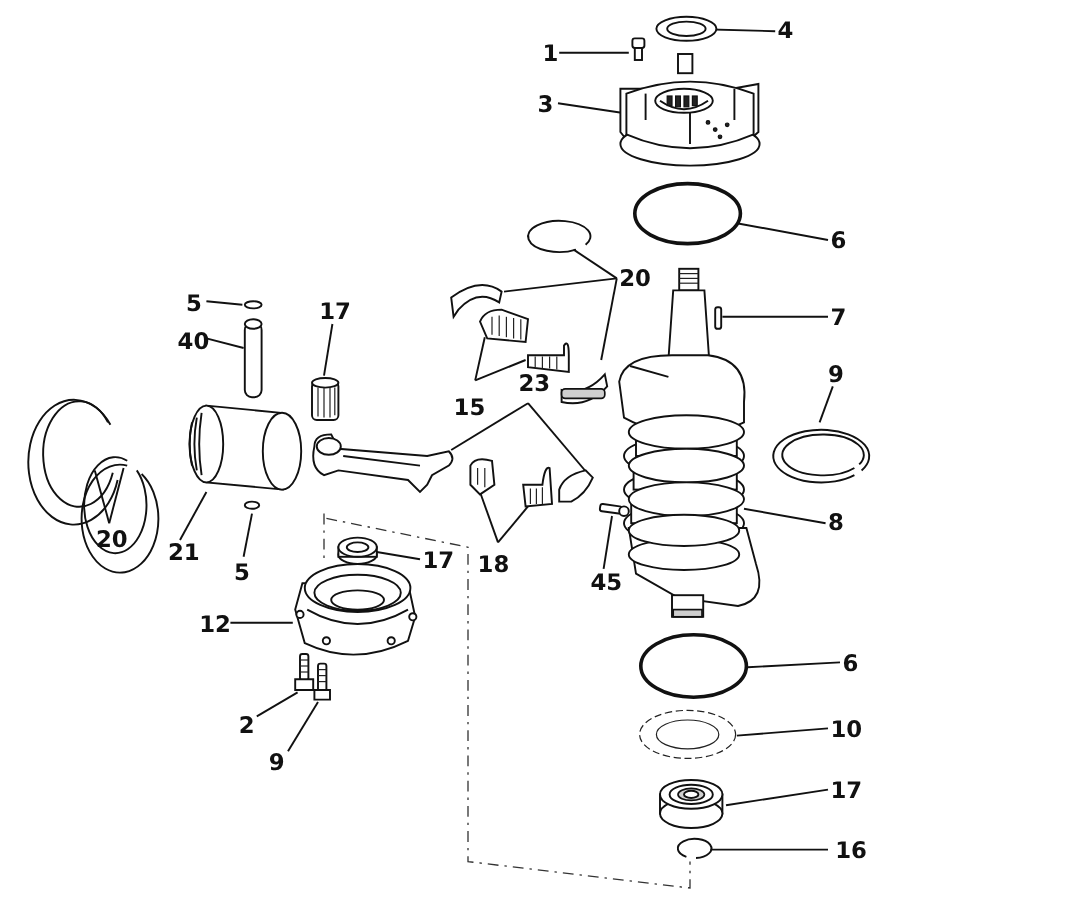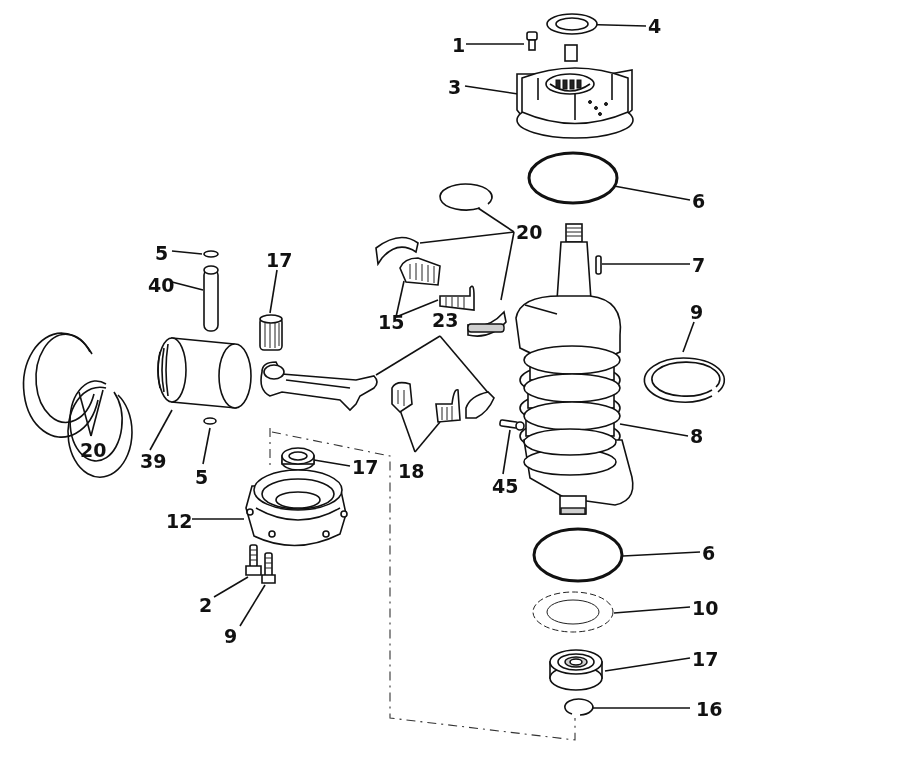--- a/index.html
+++ b/index.html
@@ -290,23 +290,23 @@
 <div class="lbl" style="left:692px;top:192px">6</div>
 <div class="lbl" style="left:702px;top:544px">6</div>
 <div class="lbl" style="left:692px;top:256px">7</div>
 <div class="lbl" style="left:690px;top:427px">8</div>
 <div class="lbl" style="left:690px;top:303px">9</div>
 <div class="lbl" style="left:692px;top:599px">10</div>
 <div class="lbl" style="left:692px;top:650px">17</div>
 <div class="lbl" style="left:166px;top:512px">12</div>
 <div class="lbl" style="left:352px;top:458px">17</div>
 <div class="lbl" style="left:224px;top:627px">9</div>
-<div class="lbl" style="left:378px;top:313px">15</div>
+<div class="lbl" style="left:378px;top:331px">15</div>
 <div class="lbl" style="left:696px;top:700px">16</div>
 <div class="lbl" style="left:266px;top:251px">17</div>
 <div class="lbl" style="left:516px;top:223px">20</div>
 <div class="lbl" style="left:398px;top:462px">18</div>
 <div class="lbl" style="left:80px;top:441px">20</div>
-<div class="lbl" style="left:140px;top:452px">39</div>
+<div class="lbl" style="left:140px;top:452px">21</div>
 <div class="lbl" style="left:148px;top:276px">40</div>
 <div class="lbl" style="left:432px;top:311px">23</div>
 <div class="lbl" style="left:492px;top:477px">45</div>
 </div>
 
 </body></html>

